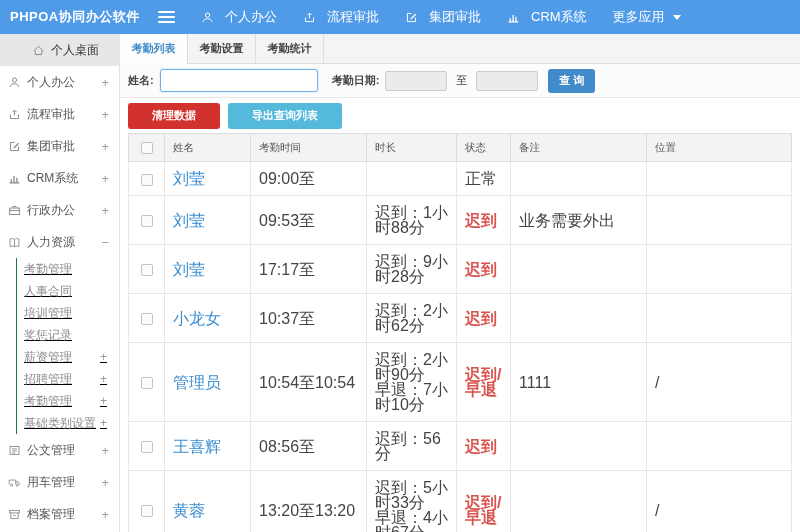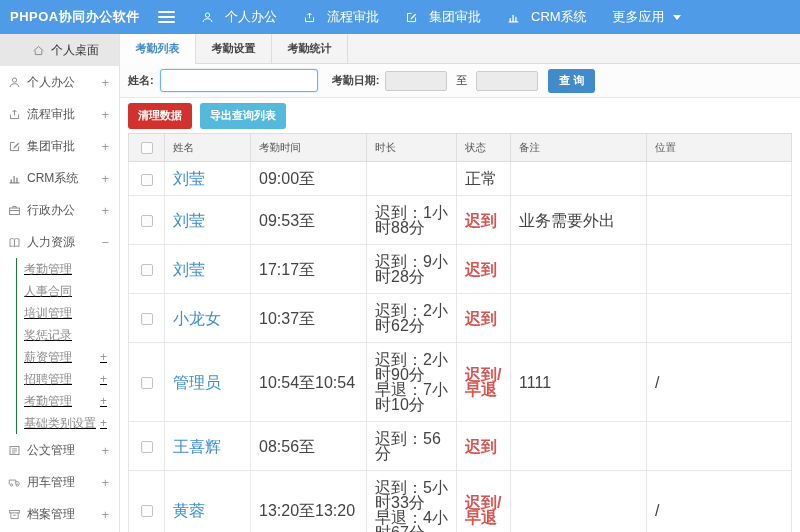--- a/index.html
+++ b/index.html
@@ -27,36 +27,36 @@
   .s-label { flex:1; white-space:nowrap; }
   .s-expand { color:#9a9a9a; font-size:13px; }
   .submenu { margin-left:16px; border-left:1px solid #15803d;text-decoration:underline; }
   .sub-item { height:22px; display:flex; align-items:center; padding:0 12px 0 7px; font-size:12px; color:#8c8c8c; cursor:pointer; white-space:nowrap; }
   .sub-item .s-expand { font-size:12px; }
 
   .content { flex:1; display:flex; flex-direction:column; overflow:hidden; }
 
   
   .tabbar { height:30px; background:#f4f4f4; border-bottom:1px solid #ddd; display:flex; flex:none; }
-  .tab { width:76px; line-height:29px; text-align:center; font-size:11px; font-weight:bold; color:#444; border-right:1px solid #ddd; cursor:pointer; }
+  .tab { width:68px; line-height:29px; text-align:center; font-size:11px; font-weight:bold; color:#444; border-right:1px solid #ddd; cursor:pointer; }
   .tab.active { background:#fdfdfd; color:var(--accent-blue,#3a8fd8); margin-bottom:-1px; }
 
   
   .filterbar { height:34px; display:flex; align-items:center; padding-left:8px; border-bottom:1px solid #e8e8e8; background:#fcfcfc; flex:none; }
   .filterbar label { font-size:11px; font-weight:bold; color:#444; margin-right:6px; white-space:nowrap; }
   .name-input { width:158px; height:23px; border:1px solid #6cb1ed; border-radius:3px; outline:none; padding:0 5px; font-size:11px; margin-right:14px; box-shadow:0 0 2px rgba(82,154,232,.4); }
   .date-input { width:62px; height:20px; border:1px solid #ccc; border-radius:2px; background:#ebebeb; padding:0 4px; font-size:11px; }
   .to-label { font-size:11px; color:#444; margin:0 9px; }
   .btn-search { height:24px; padding:0 11px; margin-left:10px; background:var(--accent-blue,#428bca); border:none; border-radius:3px; color:#fff; font-size:11px; font-weight:bold; cursor:pointer; white-space:nowrap;text-align:right; }
 
   
   .actionbar { height:35px; display:flex; align-items:center; gap:8px; padding:0 8px; flex:none; }
   .btn-danger { background:var(--danger-red,#d2322d); }
   .btn-info { background:var(--info-teal,#55b9dc); }
-  .btn-danger,.btn-info { height:26px; padding:0 10px; border:none; border-radius:3px; color:#fff; font-size:11px; font-weight:bold; cursor:pointer; white-space:nowrap; }
+  .btn-danger,.btn-info { height:26px; padding:0 24px; border:none; border-radius:3px; color:#fff; font-size:11px; font-weight:bold; cursor:pointer; white-space:nowrap; }
 
   
   .grid { width:664px; margin:0 8px; border-collapse:collapse; table-layout:fixed; }
   .grid col.c-check{width:36px} .grid col.c-name{width:86px} .grid col.c-time{width:116px}
   .grid col.c-dur{width:90px} .grid col.c-status{width:54px} .grid col.c-note{width:136px}
   .grid th { background:#f3f3f3; border:1px solid #ddd; height:28px; font-size:10.5px; font-weight:normal; color:#555; text-align:left; padding:0 8px; }
   .grid td { border:1px solid #e7e7e7; padding:9px 6px 9px 8px; font-size:16px; color:#444; line-height:15px; vertical-align:middle; background:#fff; }
   .grid th:first-child, .grid td:first-child { text-align:center; padding:0; }
   .checkbox { display:inline-block; width:12px; height:12px; border:1px solid #c3c3c3; border-radius:2px; background:#fcfcfc; vertical-align:middle; cursor:pointer; }
   .name-link { color:var(--link-blue,#3b8dd1); cursor:pointer; }

